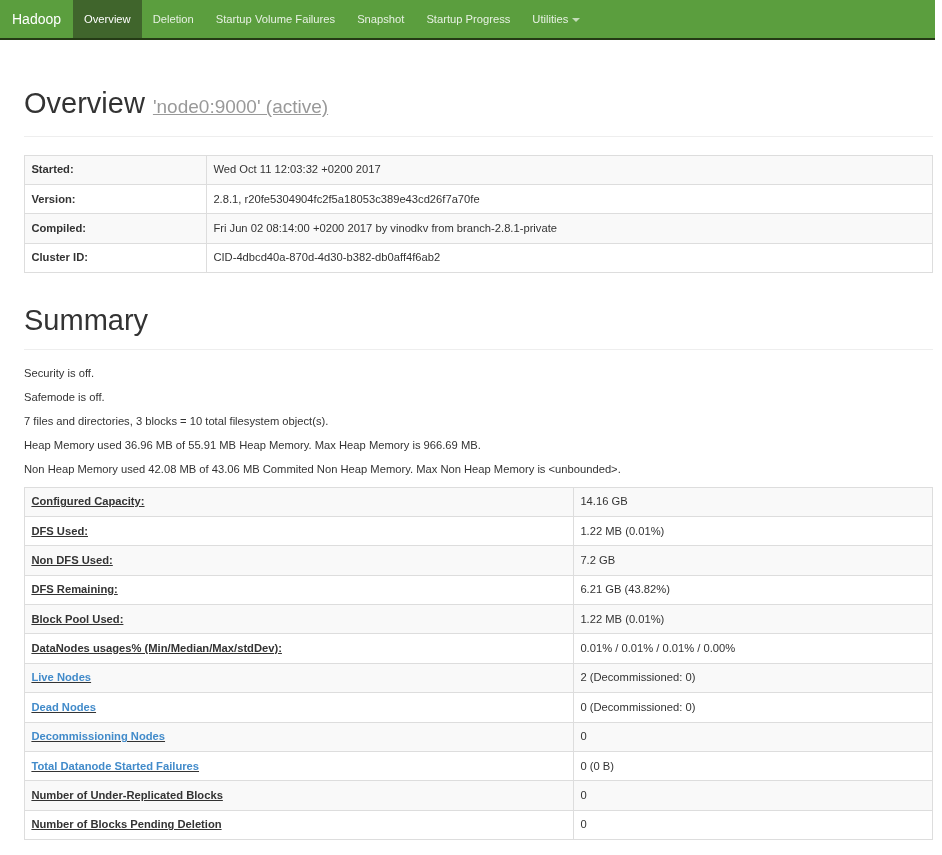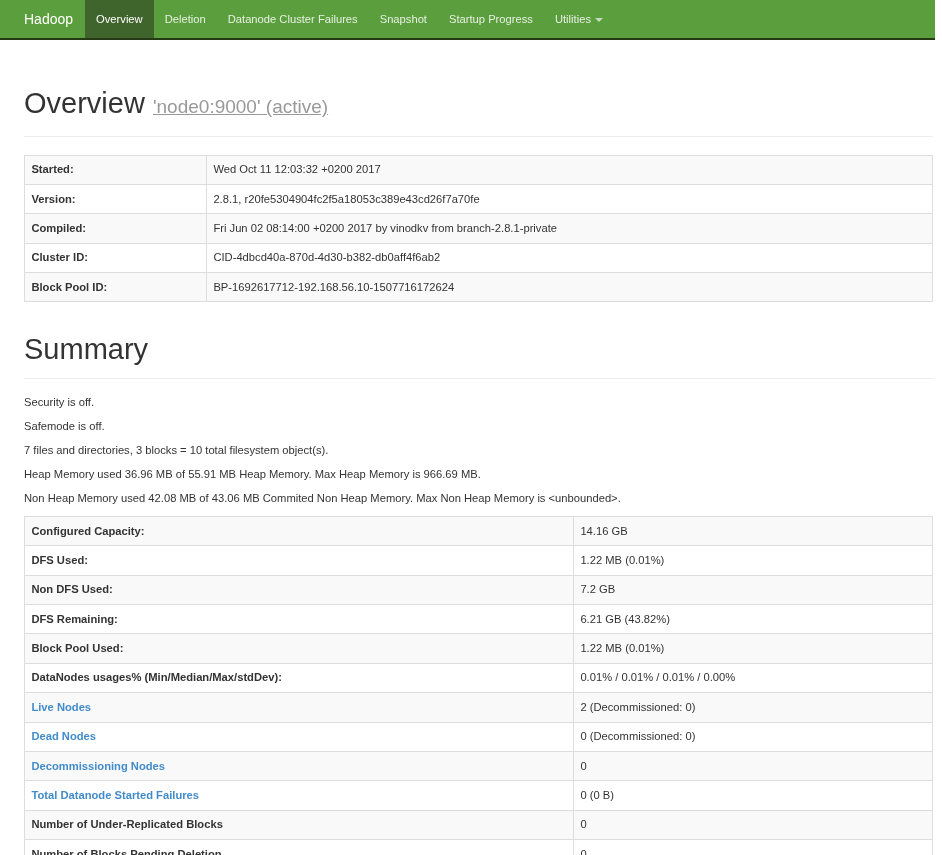--- a/index.html
+++ b/index.html
@@ -2,60 +2,60 @@
 <html><head>
 <meta charset="utf-8">
 <style>
   * { margin:0; padding:0; box-sizing:border-box; }
   html,body { width:942px; height:855px; overflow:hidden; }
   body { font-family:"Liberation Sans",sans-serif; font-size:11.2px; line-height:16px; color:#333; background:#fff; }
   a { text-decoration:none; }
   .page { width:935px; }
 
   .navbar { height:40px; background:#5b9e3e; border-bottom:2px solid #243a15; margin-bottom:16px; }
-  .navbar-inner { display:flex; padding-left:12px; height:38px; }
+  .navbar-inner { display:flex; padding-left:0; height:38px; }
   .brand { color:#fff; font-size:14px; line-height:16px; padding:11px 12px; }
   .nav { display:flex; list-style:none; }
   .nav a { display:block; color:rgba(255,255,255,0.85); font-size:11.2px; line-height:16px; padding:11px; }
   .nav li.active a { background:#40652c; color:#fff; }
   .caret { display:inline-block; width:0; height:0; margin-left:4px; vertical-align:middle; border-top:4px solid; border-right:4px solid transparent; border-left:4px solid transparent; opacity:0.75; }
 
   .container { margin:0 2px 0 24px; overflow:hidden; }
   h1 { margin:31px 0 12.5px; font-size:29px; line-height:32px; font-weight:400; color:#333; }
   h1 small { font-size:19px; font-weight:400; color:#999;text-decoration:underline; }
   hr { border:0; border-top:1px solid #eee; margin:0 0 15px; }
   p { margin:0 0 8px; }
 
   table.tbl { width:100%; border-collapse:collapse; margin-bottom:16px; }
   table.tbl th, table.tbl td { border:1px solid #ddd; padding:5.7px 6.4px 6.7px; text-align:left; vertical-align:top; font-size:11.2px; line-height:16px; }
   table.tbl th { font-weight:bold; color:#333; }
   table.tbl tr:nth-child(odd) { background:#f9f9f9; }
   table.info-tbl { margin-top:18px;padding-left:8px; }
   table.info-tbl th { width:182px; }
   table.summary-tbl { margin-top:10px; }
-  table.summary-tbl th { width:549px; }
+  table.summary-tbl th { width:549px;text-decoration:underline; }
   table.tbl a { color:#428bca; font-weight:bold; }
 </style>
 </head>
 <body>
 
 <div class="page">
 
 <nav class="navbar">
   <div class="navbar-inner">
     <a href="#" class="brand">Hadoop</a>
     <ul class="nav">
       <li class="active">
             <a href="#">Overview</a>
           </li>
       <li>
             <a href="#">Deletion</a>
           </li>
       <li>
-            <a href="#">Datanode Cluster Failures</a>
+            <a href="#">Startup Volume Failures</a>
           </li>
       <li>
             <a href="#">Snapshot</a>
           </li>
       <li>
             <a href="#">Startup Progress</a>
           </li>
       <li>
             <a href="#"><span>Utilities</span><b class="caret"></b></a>
           </li>
@@ -78,24 +78,20 @@
             <th>Version:</th>
             <td>2.8.1, r20fe5304904fc2f5a18053c389e43cd26f7a70fe</td>
           </tr>
       <tr>
             <th>Compiled:</th>
             <td>Fri Jun 02 08:14:00 +0200 2017 by vinodkv from branch-2.8.1-private</td>
           </tr>
       <tr>
             <th>Cluster ID:</th>
             <td>CID-4dbcd40a-870d-4d30-b382-db0aff4f6ab2</td>
-          </tr>
-      <tr>
-            <th>Block Pool ID:</th>
-            <td>BP-1692617712-192.168.56.10-1507716172624</td>
           </tr>
     </tbody>
   </table>
 
   <h1>Summary</h1>
   <hr>
 
   <p>Security is off.</p>
   <p>Safemode is off.</p>
   <p>7 files and directories, 3 blocks = 10 total filesystem object(s).</p>

